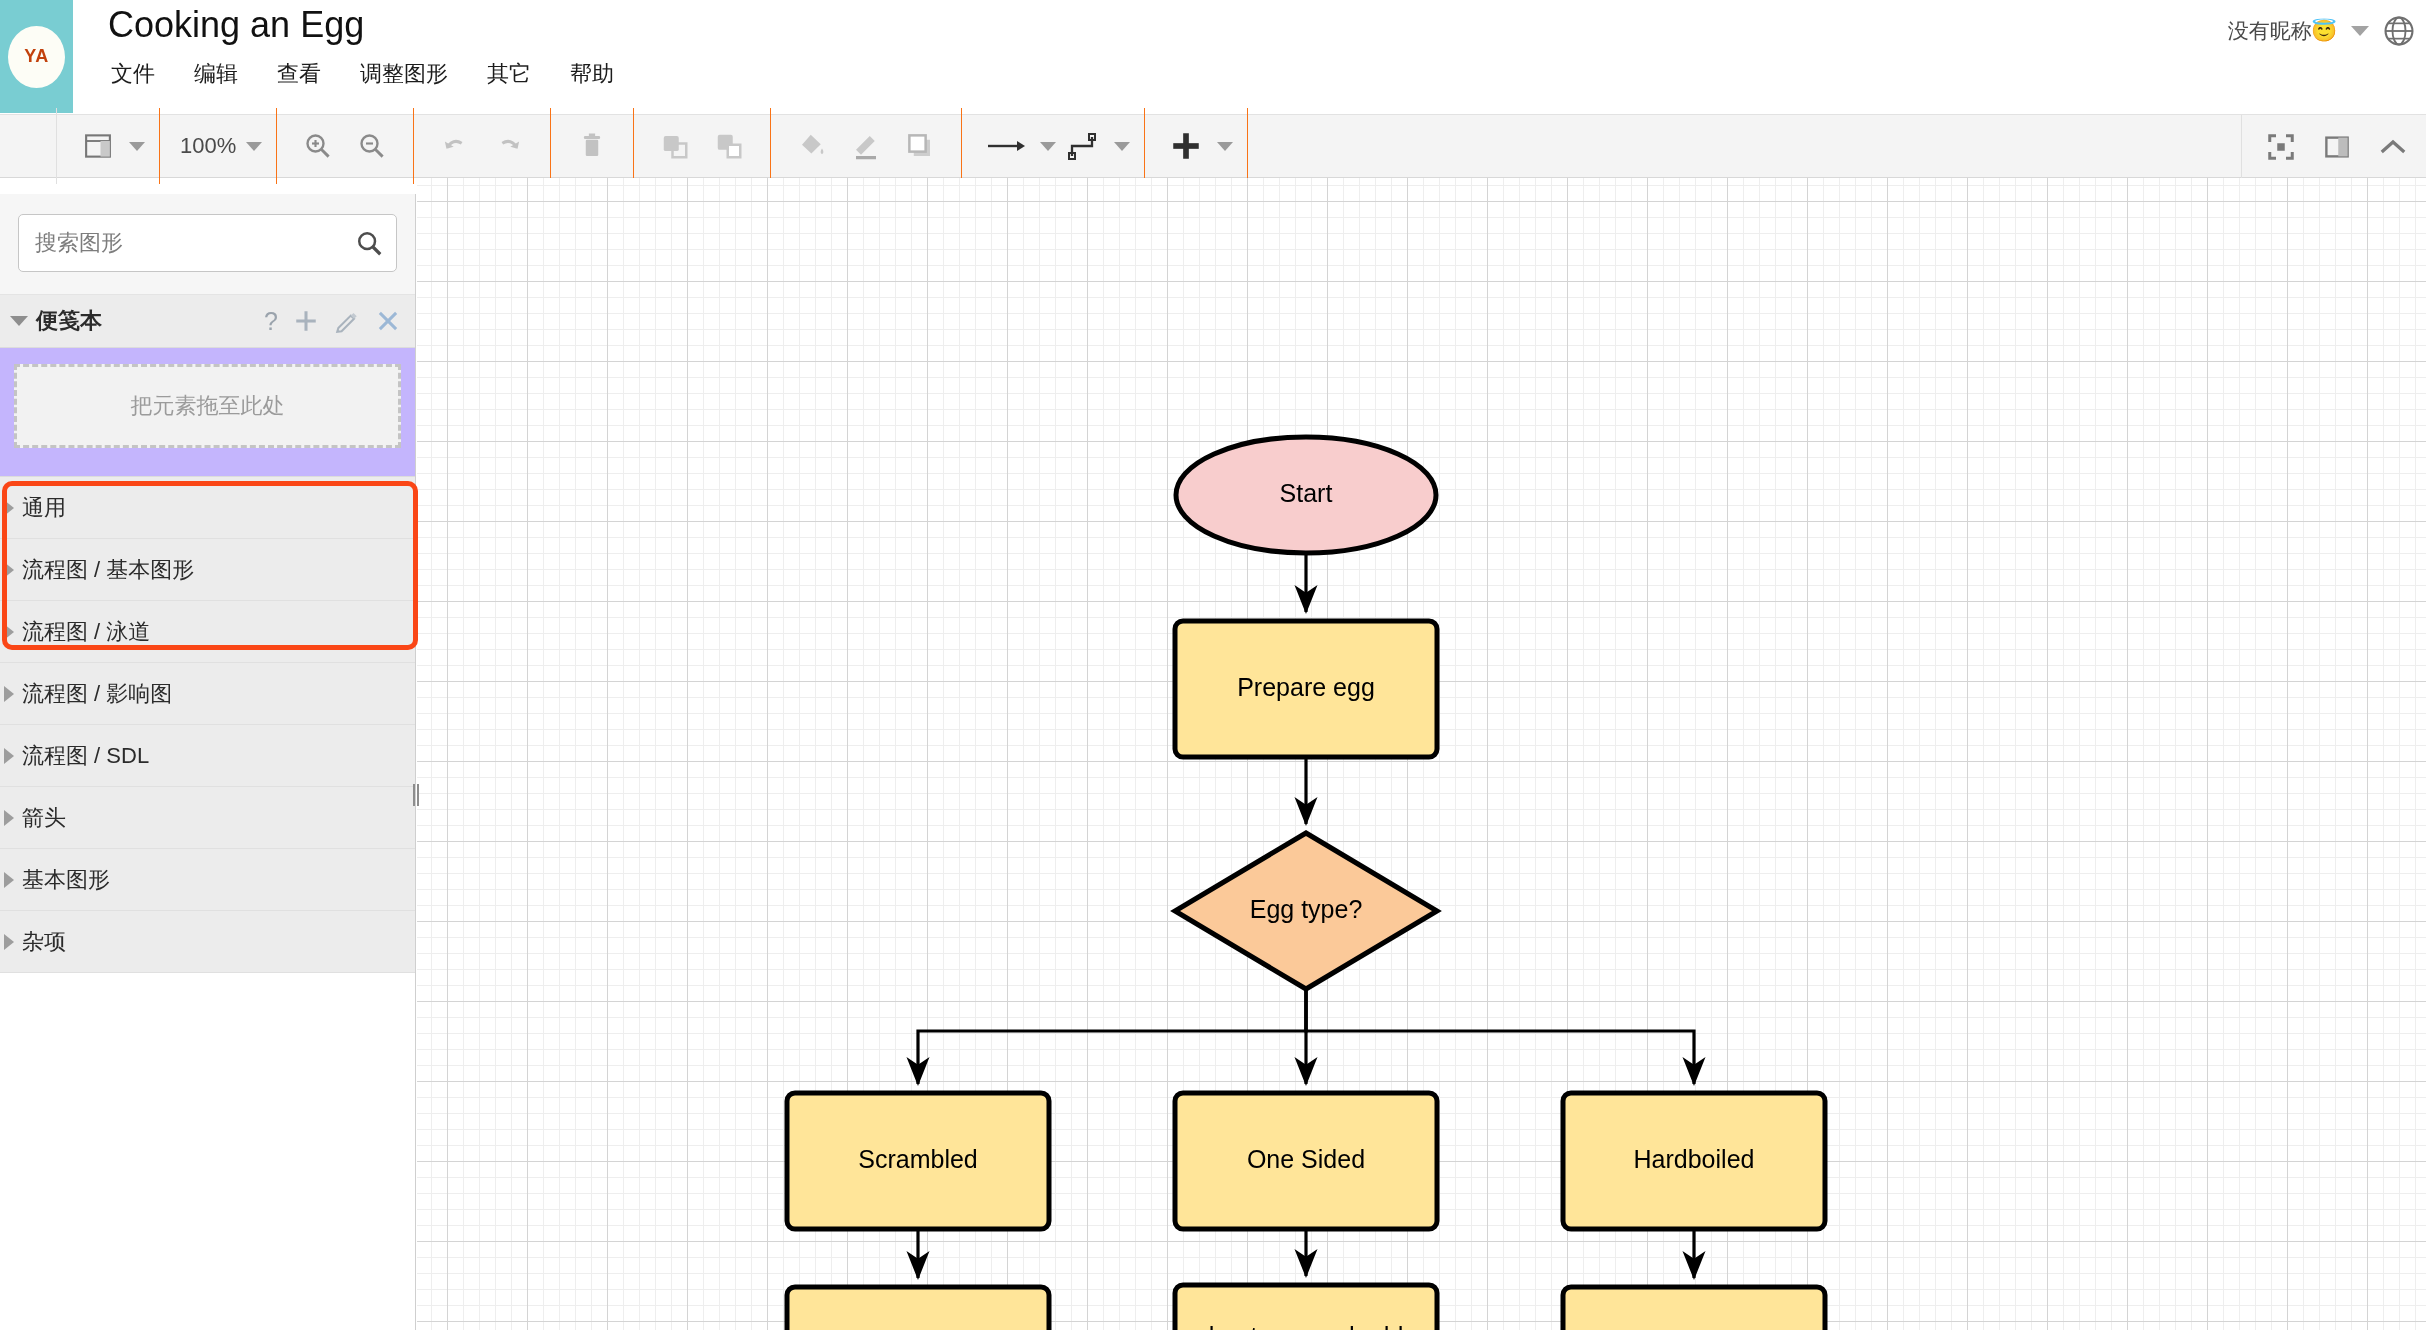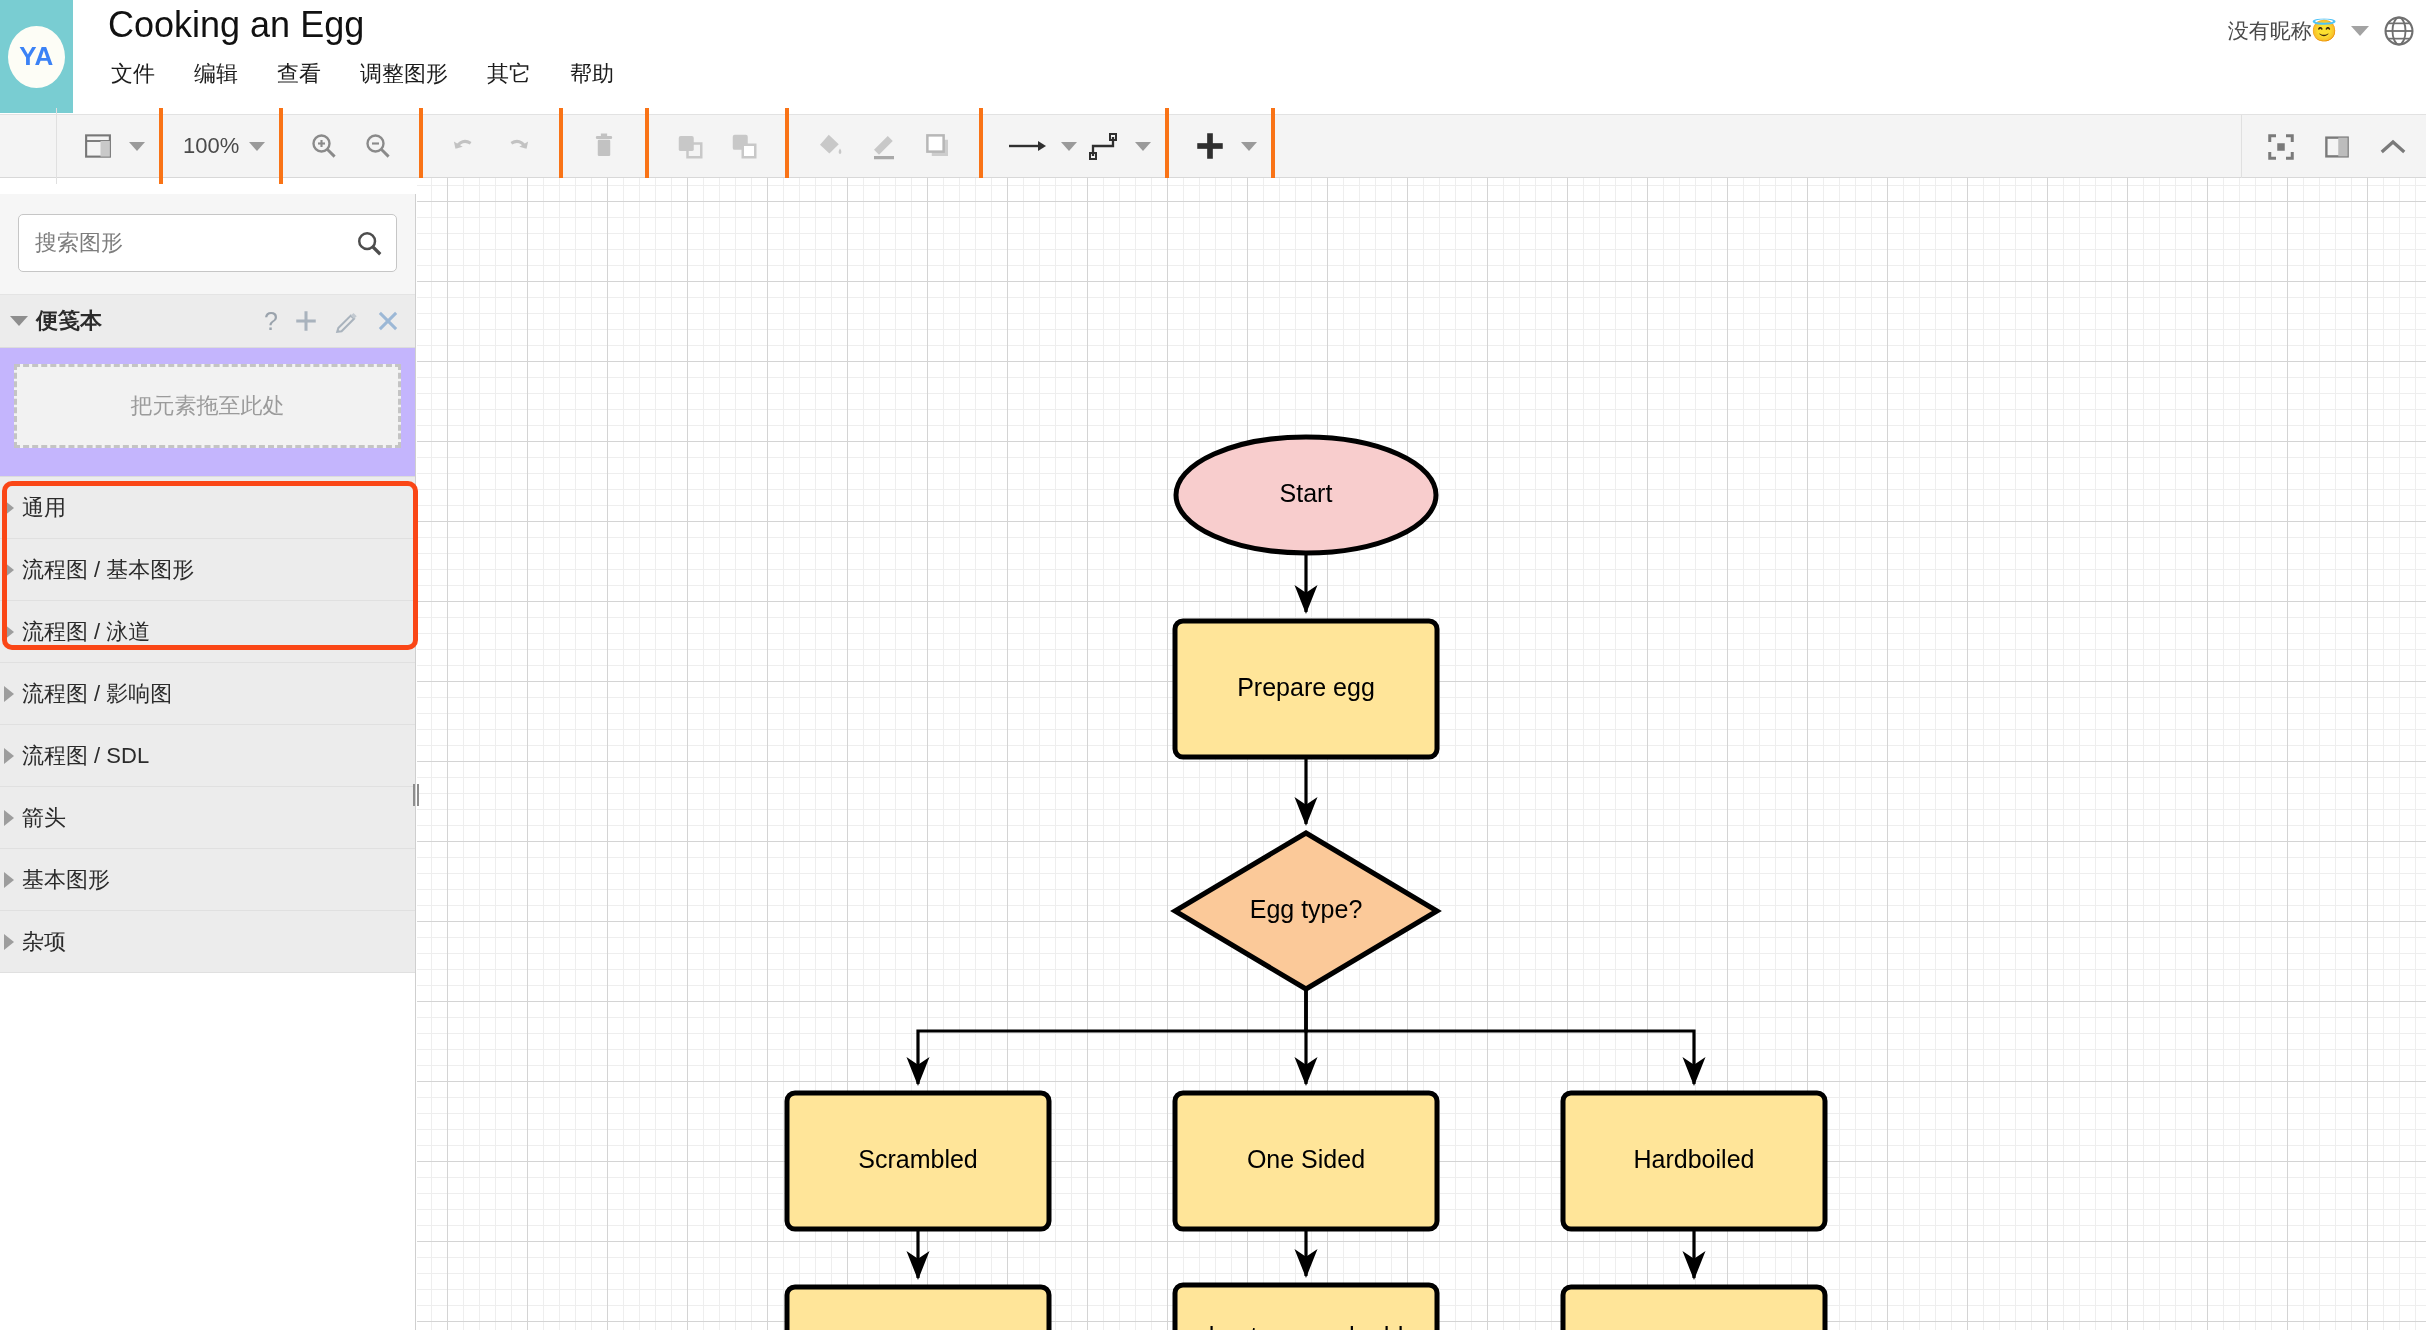--- a/index.html
+++ b/index.html
@@ -42,23 +42,23 @@
     justify-content: center;
   }
   .avatar-circle {
     width: 57px;
     height: 62px;
     border-radius: 50%;
     background: #fdfdf6;
     display: flex;
     align-items: center;
     justify-content: center;
-    font-size: 26px;
+    font-size: 18px;
     font-weight: bold;
-    color: #3b82f6;
+    color: #c2410c;
     letter-spacing: 0.5px;
   }
   .doc-title {
     position: absolute;
     left: 108px;
     top: 4px;
     font-size: 36px;
     font-weight: normal;
     color: #111111;
     white-space: nowrap;
@@ -110,21 +110,21 @@
     background: #f4f4f4;
     border-bottom: 1px solid #d8d8d8;
     box-sizing: border-box;
     display: flex;
     align-items: center;
   }
   .tb-group {
     display: flex;
     align-items: center;
     height: 76px;
-    border-right: 4px solid #f97316;
+    border-right: 1px solid #f97316;
     padding: 0 14px;
     box-sizing: border-box;
   }
   .tb-group.first { border-left: 1px solid #e0e0e0; margin-left: 56px; }
   .tb-btn {
     width: 54px; height: 48px;
     display: flex;
     align-items: center;
     justify-content: center;
     cursor: pointer;

